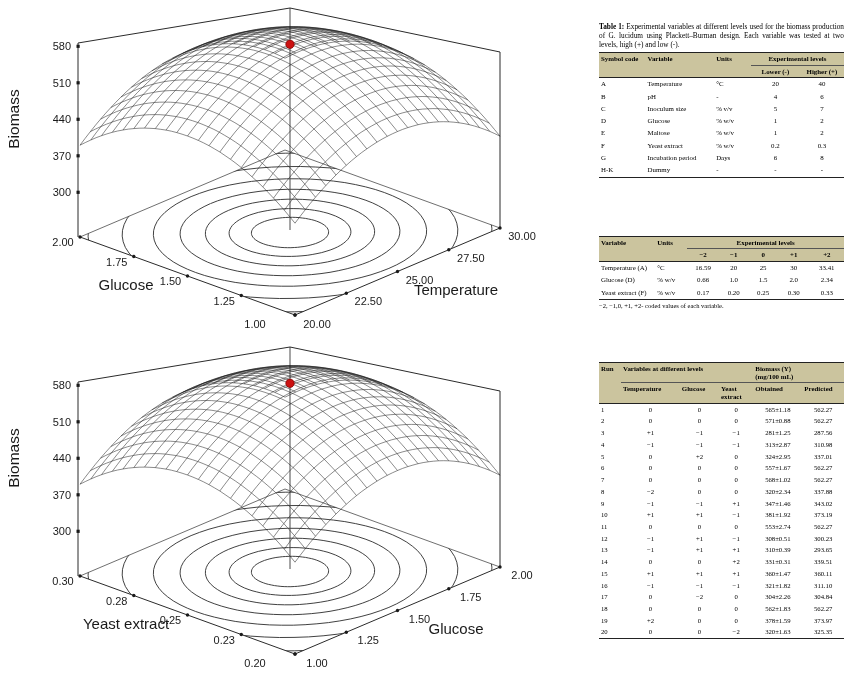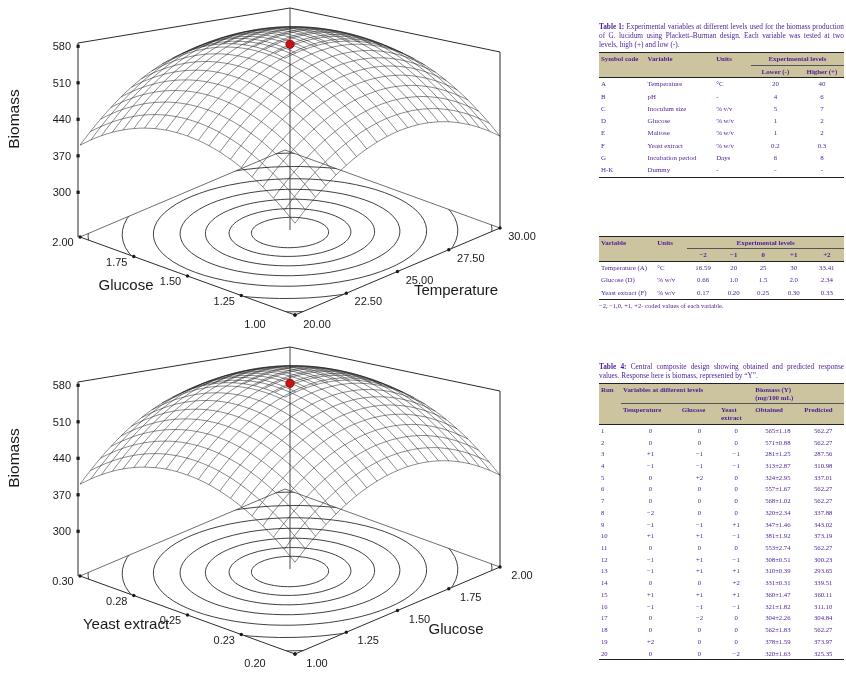--- a/index.html
+++ b/index.html
@@ -10,21 +10,21 @@
   .ticklab{font-size:11px;}
   .axtitle{font-size:15px;}
   .ztitle{font-size:15.5px;}
   .mesh{fill:none;stroke:#161616;stroke-width:.5;}
   .contour{fill:none;stroke:#2b2b2b;stroke-width:.9;}
   .frame{stroke:#2b2b2b;stroke-width:1;fill:none;}
   .backedge{stroke:#4a4a4a;stroke-width:.8;fill:none;}
   .dropline{stroke:#4a4a4a;stroke-width:1;}
 
   .tables{position:absolute;left:599px;top:0;width:245px;height:685px;}
-  .tbl{position:absolute;left:0;width:245px;font-family:"Liberation Serif",serif;color:#4c1d95;}
+  .tbl{position:absolute;left:0;width:245px;font-family:"Liberation Serif",serif;color:#000000;}
   .tcaption{font-size:7.3px;line-height:1.24;text-align:justify;margin-bottom:3px;}
   .tcaption b{font-weight:bold;}
   .tbl table{border-collapse:collapse;width:100%;
        border-top:1.4px solid #222;border-bottom:1.4px solid #222;}
   .tbl thead{background:#cbc49e;}
   .tbl th{font-size:6.9px;font-weight:bold;text-align:left;padding:2px 2px 1.5px 2px;
        vertical-align:top;white-space:pre-line;line-height:1.15;}
   .tbl th.c{text-align:center;}
   .tbl th.grp{border-bottom:.8px solid #555;}
   .tbl tbody tr:first-child td{border-top:1px solid #222;}
@@ -380,21 +380,20 @@
             <td class="c">0.20</td>
             <td class="c">0.25</td>
             <td class="c">0.30</td>
             <td class="c">0.33</td>
           </tr>
         </tbody>
       </table>
     <div class="tfoot">−2, −1,0, +1, +2- coded values of each variable.</div>
   </section>
   <section class="tbl" id="t4" style="top:362px">
-    <div class="tcaption"><b>Table 4:</b><span> Central composite design showing obtained and predicted response values. Response here is biomass, represented by “Y”.</span></div>
     <table>
         <thead>
           <tr>
             <th rowspan="2">Run</th>
             <th colspan="3" class="grp">Variables at different levels</th>
             <th colspan="2" class="grp">Biomass (Y)
 (mg/100 mL)</th>
           </tr>
           <tr>
             <th>Temperature</th>

